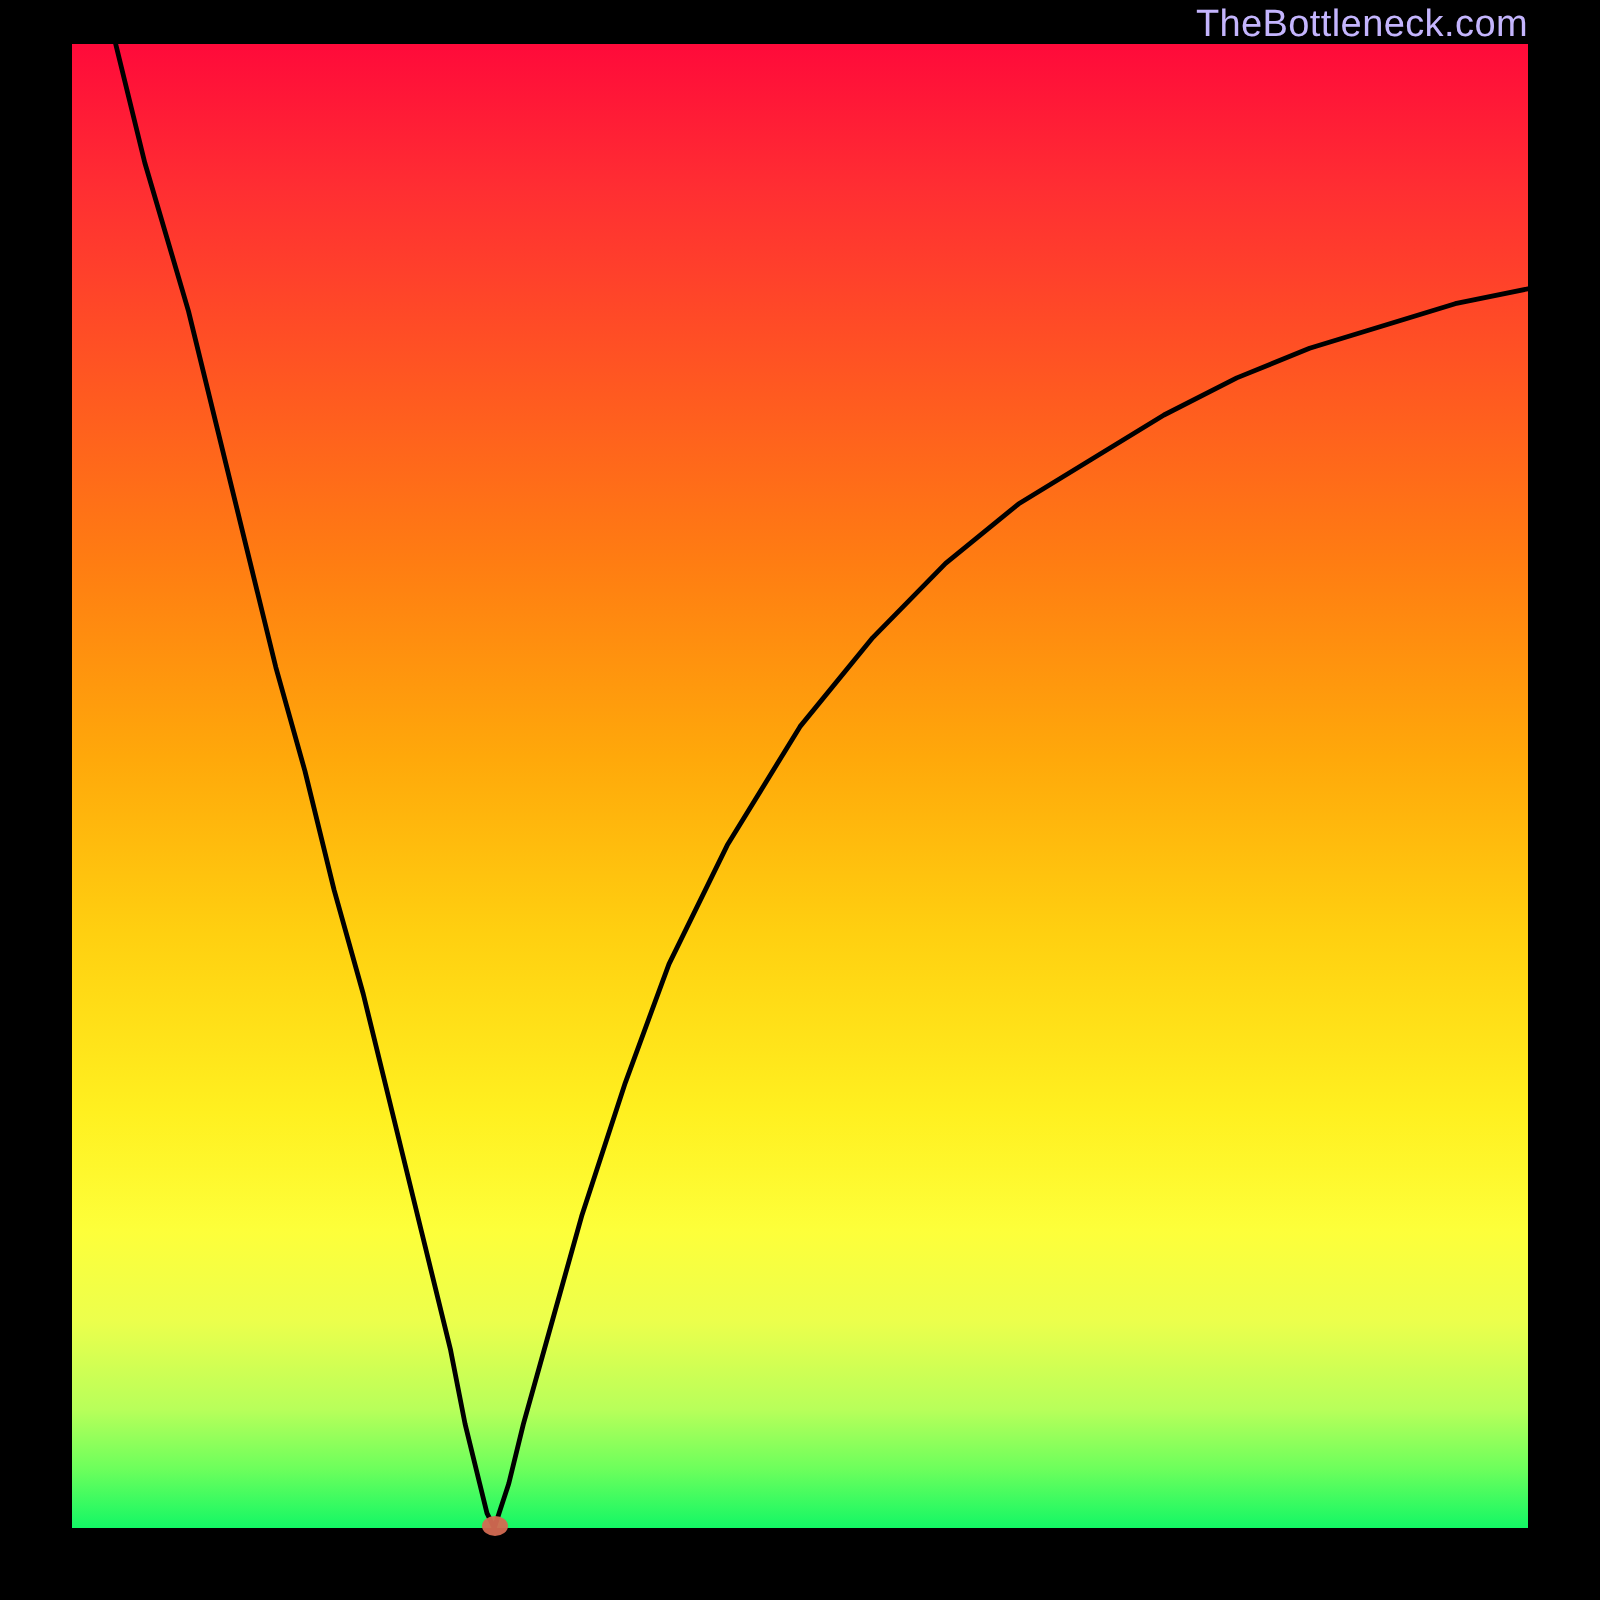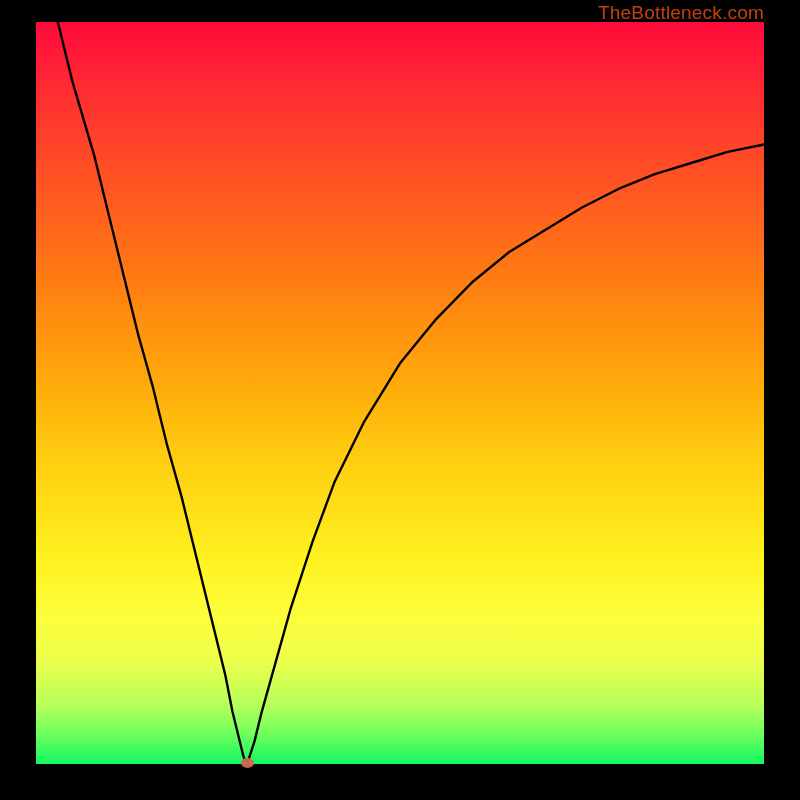--- a/index.html
+++ b/index.html
@@ -37,21 +37,21 @@
       #ecff4c 86%,
       #b8ff5a 92%,
       #6dff5c 96%,
       #13f765 100%
     );
   }
   .watermark {
     position: absolute;
     top: 2px;
     right: 36px;
-    color: #c2410c;
+    color: #c4b5fd;
     font-size: 19px;
     letter-spacing: 0.2px;
     font-weight: 500;
   }
   svg.curve {
     position: absolute;
     left: 0;
     top: 0;
     width: 728px;
     height: 742px;

